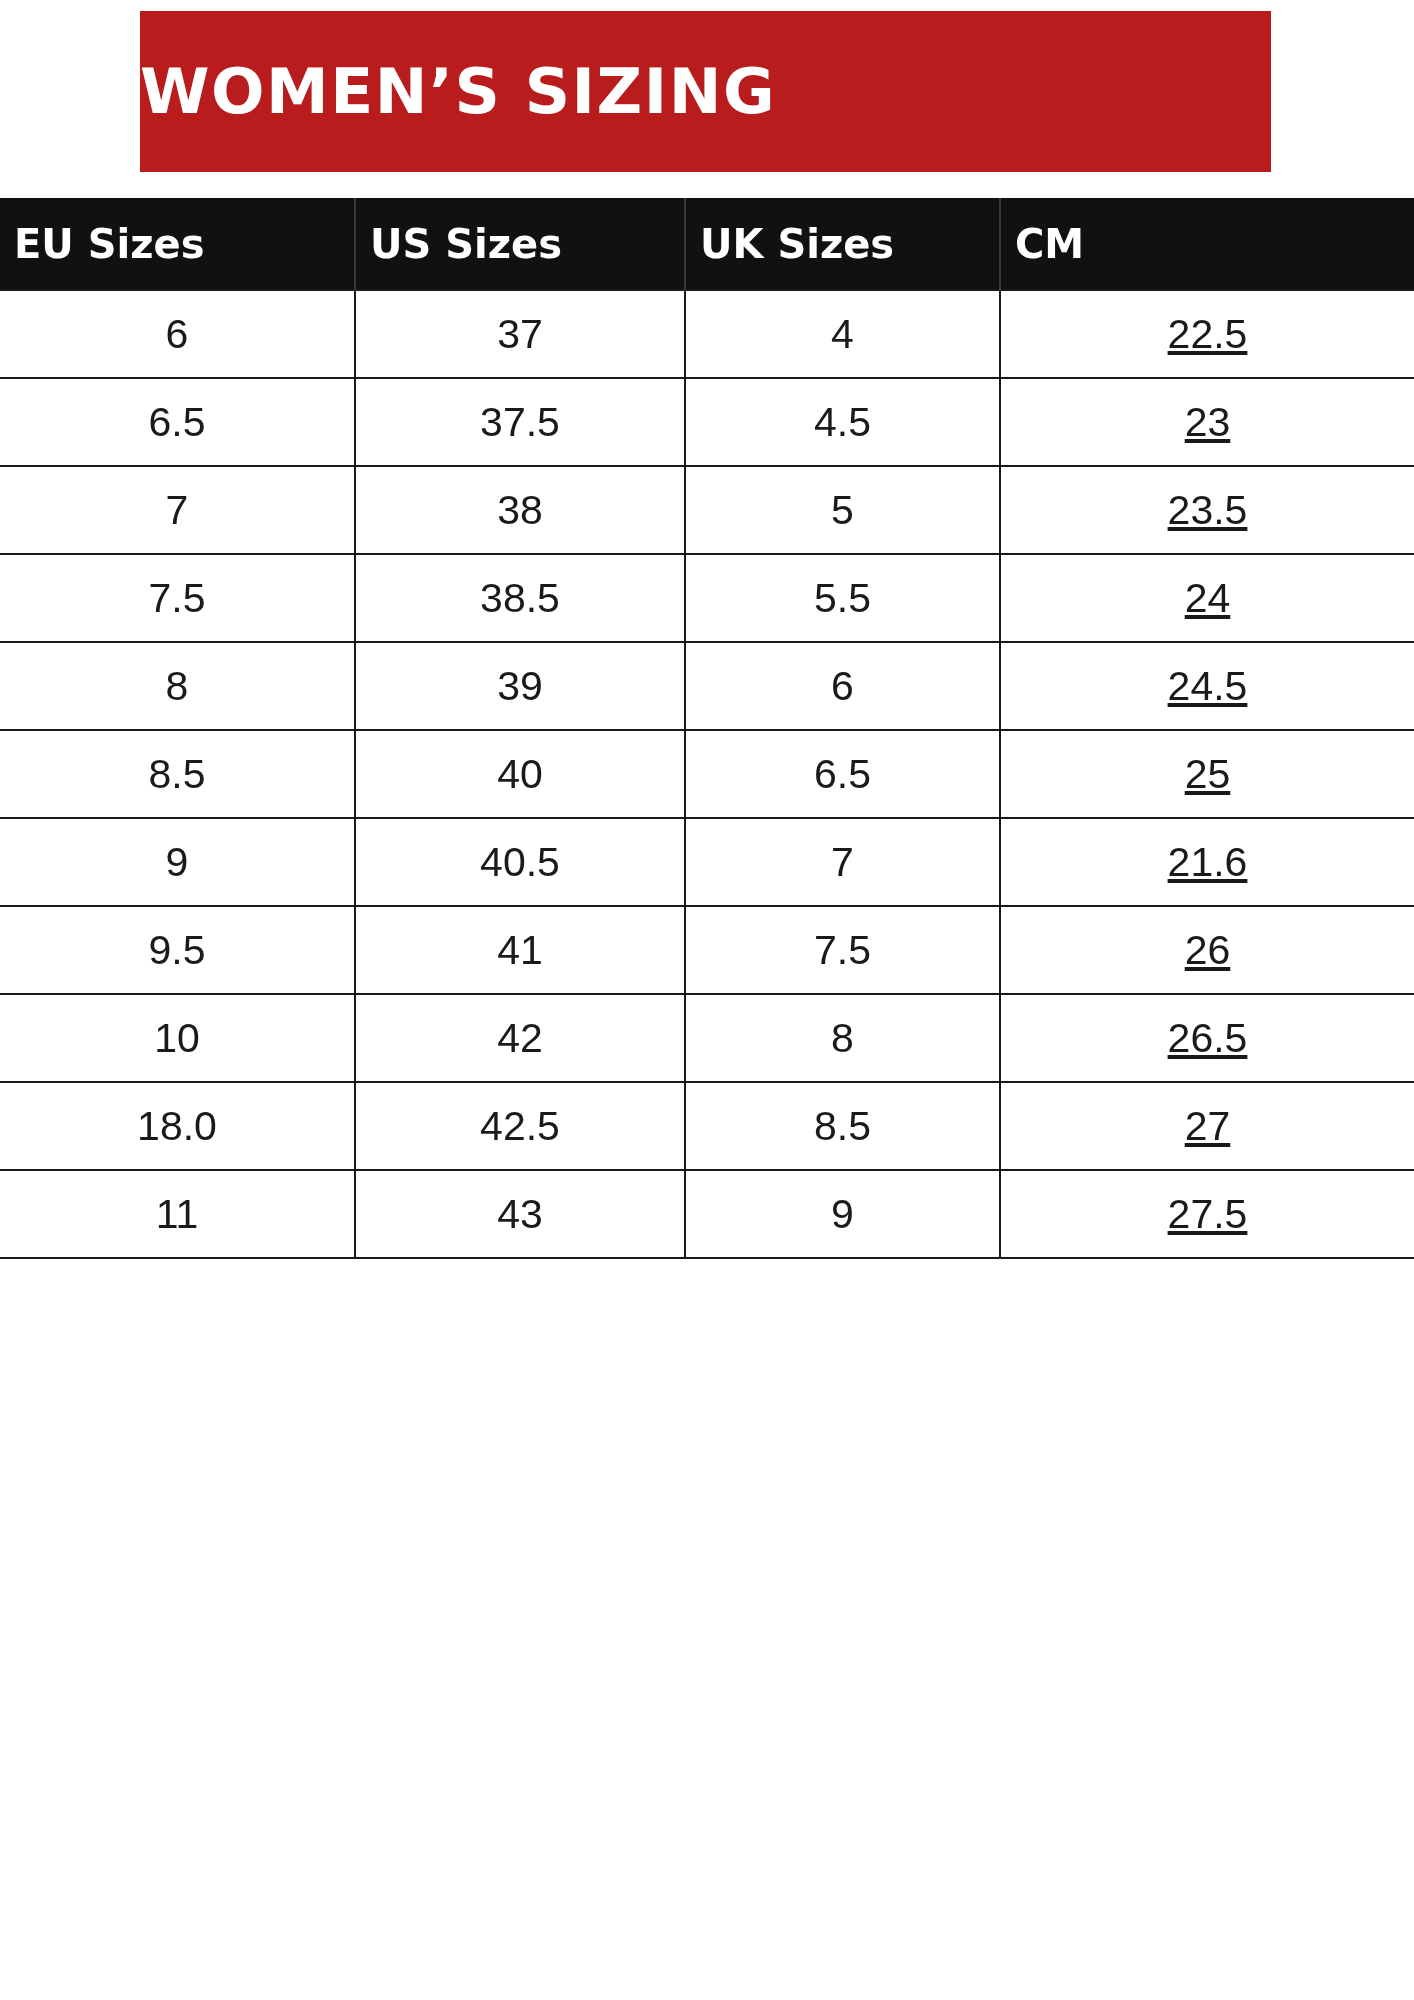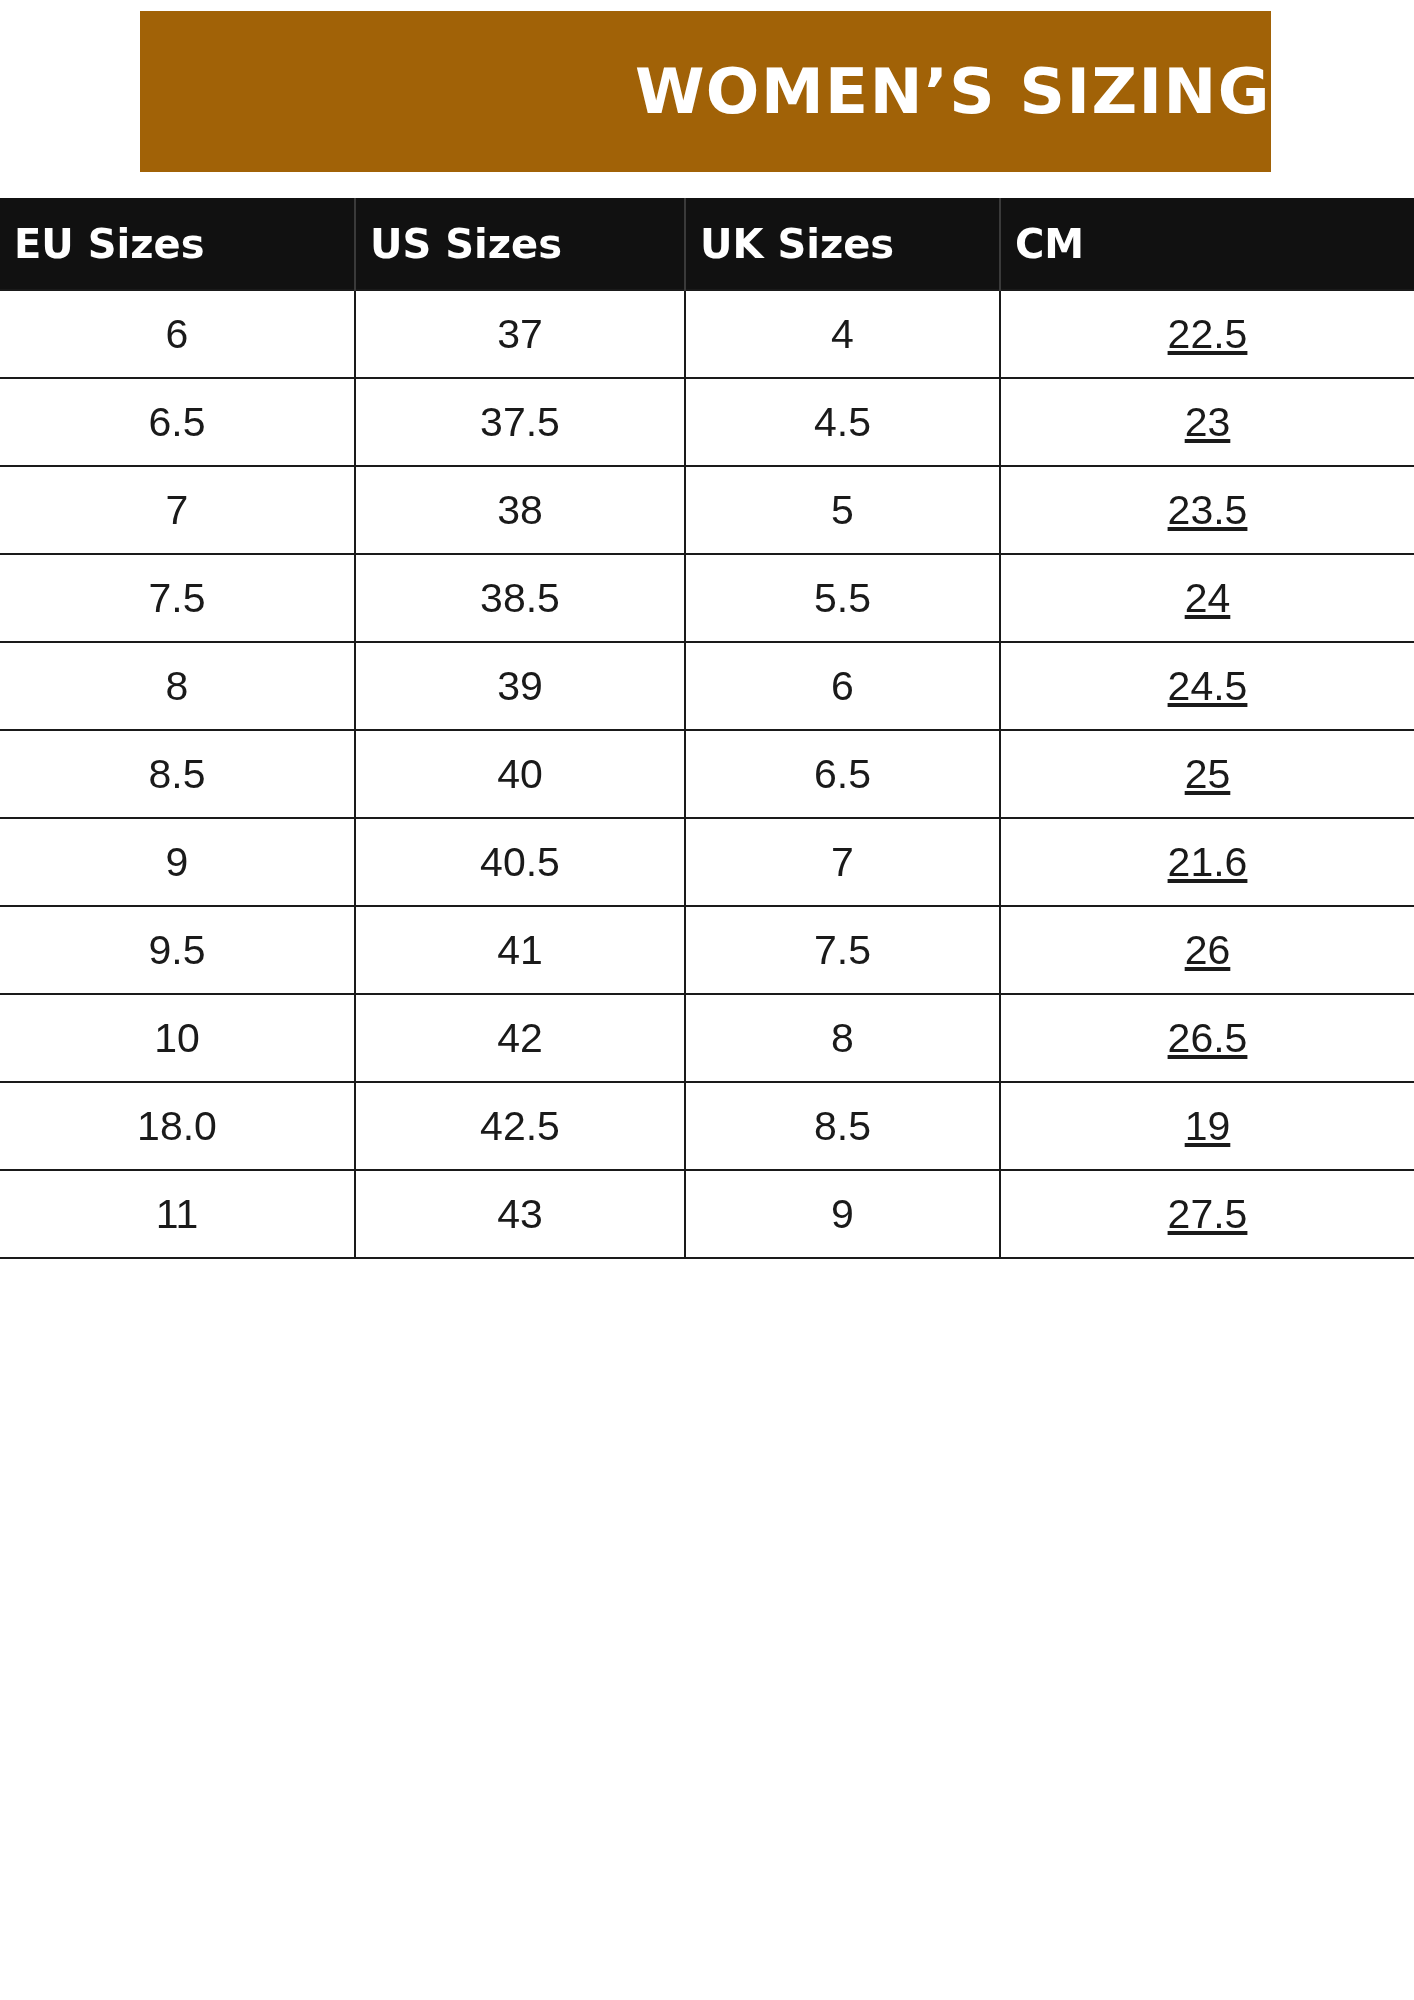--- a/index.html
+++ b/index.html
@@ -22,24 +22,24 @@
     background: #ffffff;
   }
 
   
   .title-banner {
     position: absolute;
     left: 140px;
     top: 11px;
     width: 1131px;
     height: 161px;
-    background: #a16207;
+    background: #b91c1c;
     display: flex;
     align-items: center;
-    justify-content: flex-end;
+    justify-content: flex-start;
     box-sizing: border-box;
   }
   .title-text {
     color: #ffffff;
     font-family: "DejaVu Sans", sans-serif;
     font-weight: bold;
     font-size: 63px;
     letter-spacing: 1.5px;
     line-height: 1;
     text-transform: uppercase;
@@ -175,21 +175,21 @@
         <tr>
           <td>10</td>
           <td>42</td>
           <td>8</td>
           <td>26.5</td>
         </tr>
         <tr>
           <td>18.0</td>
           <td>42.5</td>
           <td>8.5</td>
-          <td>19</td>
+          <td>27</td>
         </tr>
         <tr>
           <td>11</td>
           <td>43</td>
           <td>9</td>
           <td>27.5</td>
         </tr>
       </tbody>
   </table>
 

